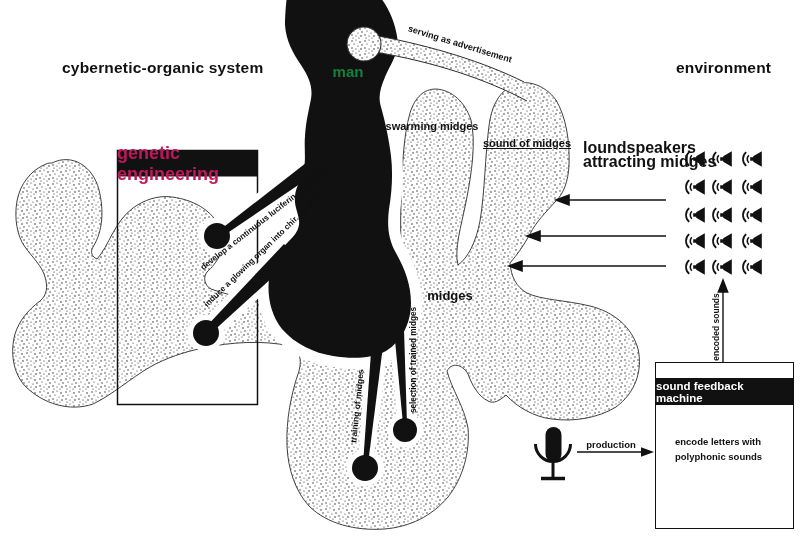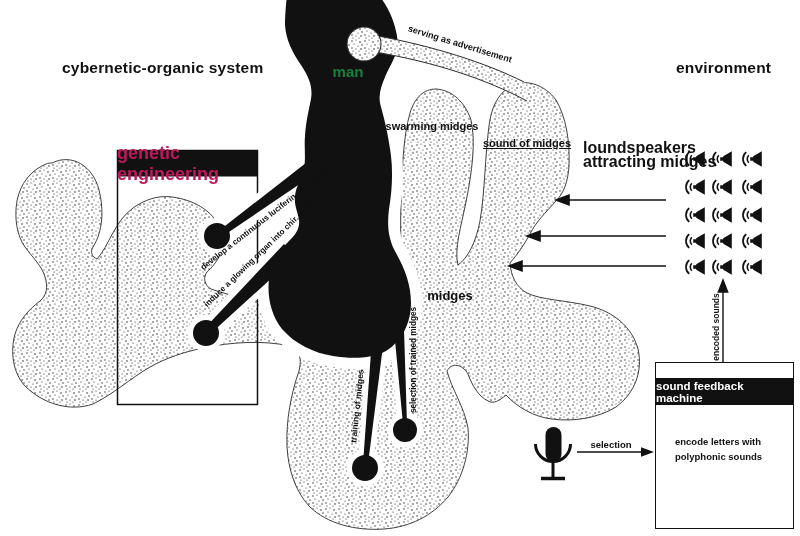--- a/index.html
+++ b/index.html
@@ -190,21 +190,21 @@
   <div>loundspeakers</div>
   <div>attracting midges</div>
 </div>
 
 <div class="lbl rot" style="left:460px;top:44px;font-size:9px;transform:translate(-50%,-50%) rotate(17deg);">serving as advertisement</div>
 <div class="lbl rot" style="left:266px;top:218px;font-size:8.2px;transform:translate(-50%,-50%) rotate(-38deg);">develop a continuous luciferin production</div>
 <div class="lbl rot" style="left:263px;top:250px;font-size:8.2px;transform:translate(-50%,-50%) rotate(-44deg);">induce a glowing organ into chir. riparius</div>
 <div class="lbl rot" style="left:357px;top:406px;font-size:8.5px;transform:translate(-50%,-50%) rotate(-84deg);">training of midges</div>
 <div class="lbl rot" style="left:413px;top:360px;font-size:8.2px;transform:translate(-50%,-50%) rotate(-90deg);">selection of trained midges</div>
 <div class="lbl rot" style="left:716px;top:327px;font-size:8.5px;transform:translate(-50%,-50%) rotate(-90deg);">encoded sounds</div>
-<div class="lbl ctr" style="left:611px;top:444px;font-size:9.5px;">selection</div>
+<div class="lbl ctr" style="left:611px;top:444px;font-size:9.5px;">production</div>
 
 <div class="genetic-hdr">genetic engineering</div>
 
 <div class="fbbox">
   <div class="hdr">sound feedback machine</div>
   <div class="body">
     <div class="prelines p2">encode letters with
 polyphonic sounds</div>
   </div>
 </div>

